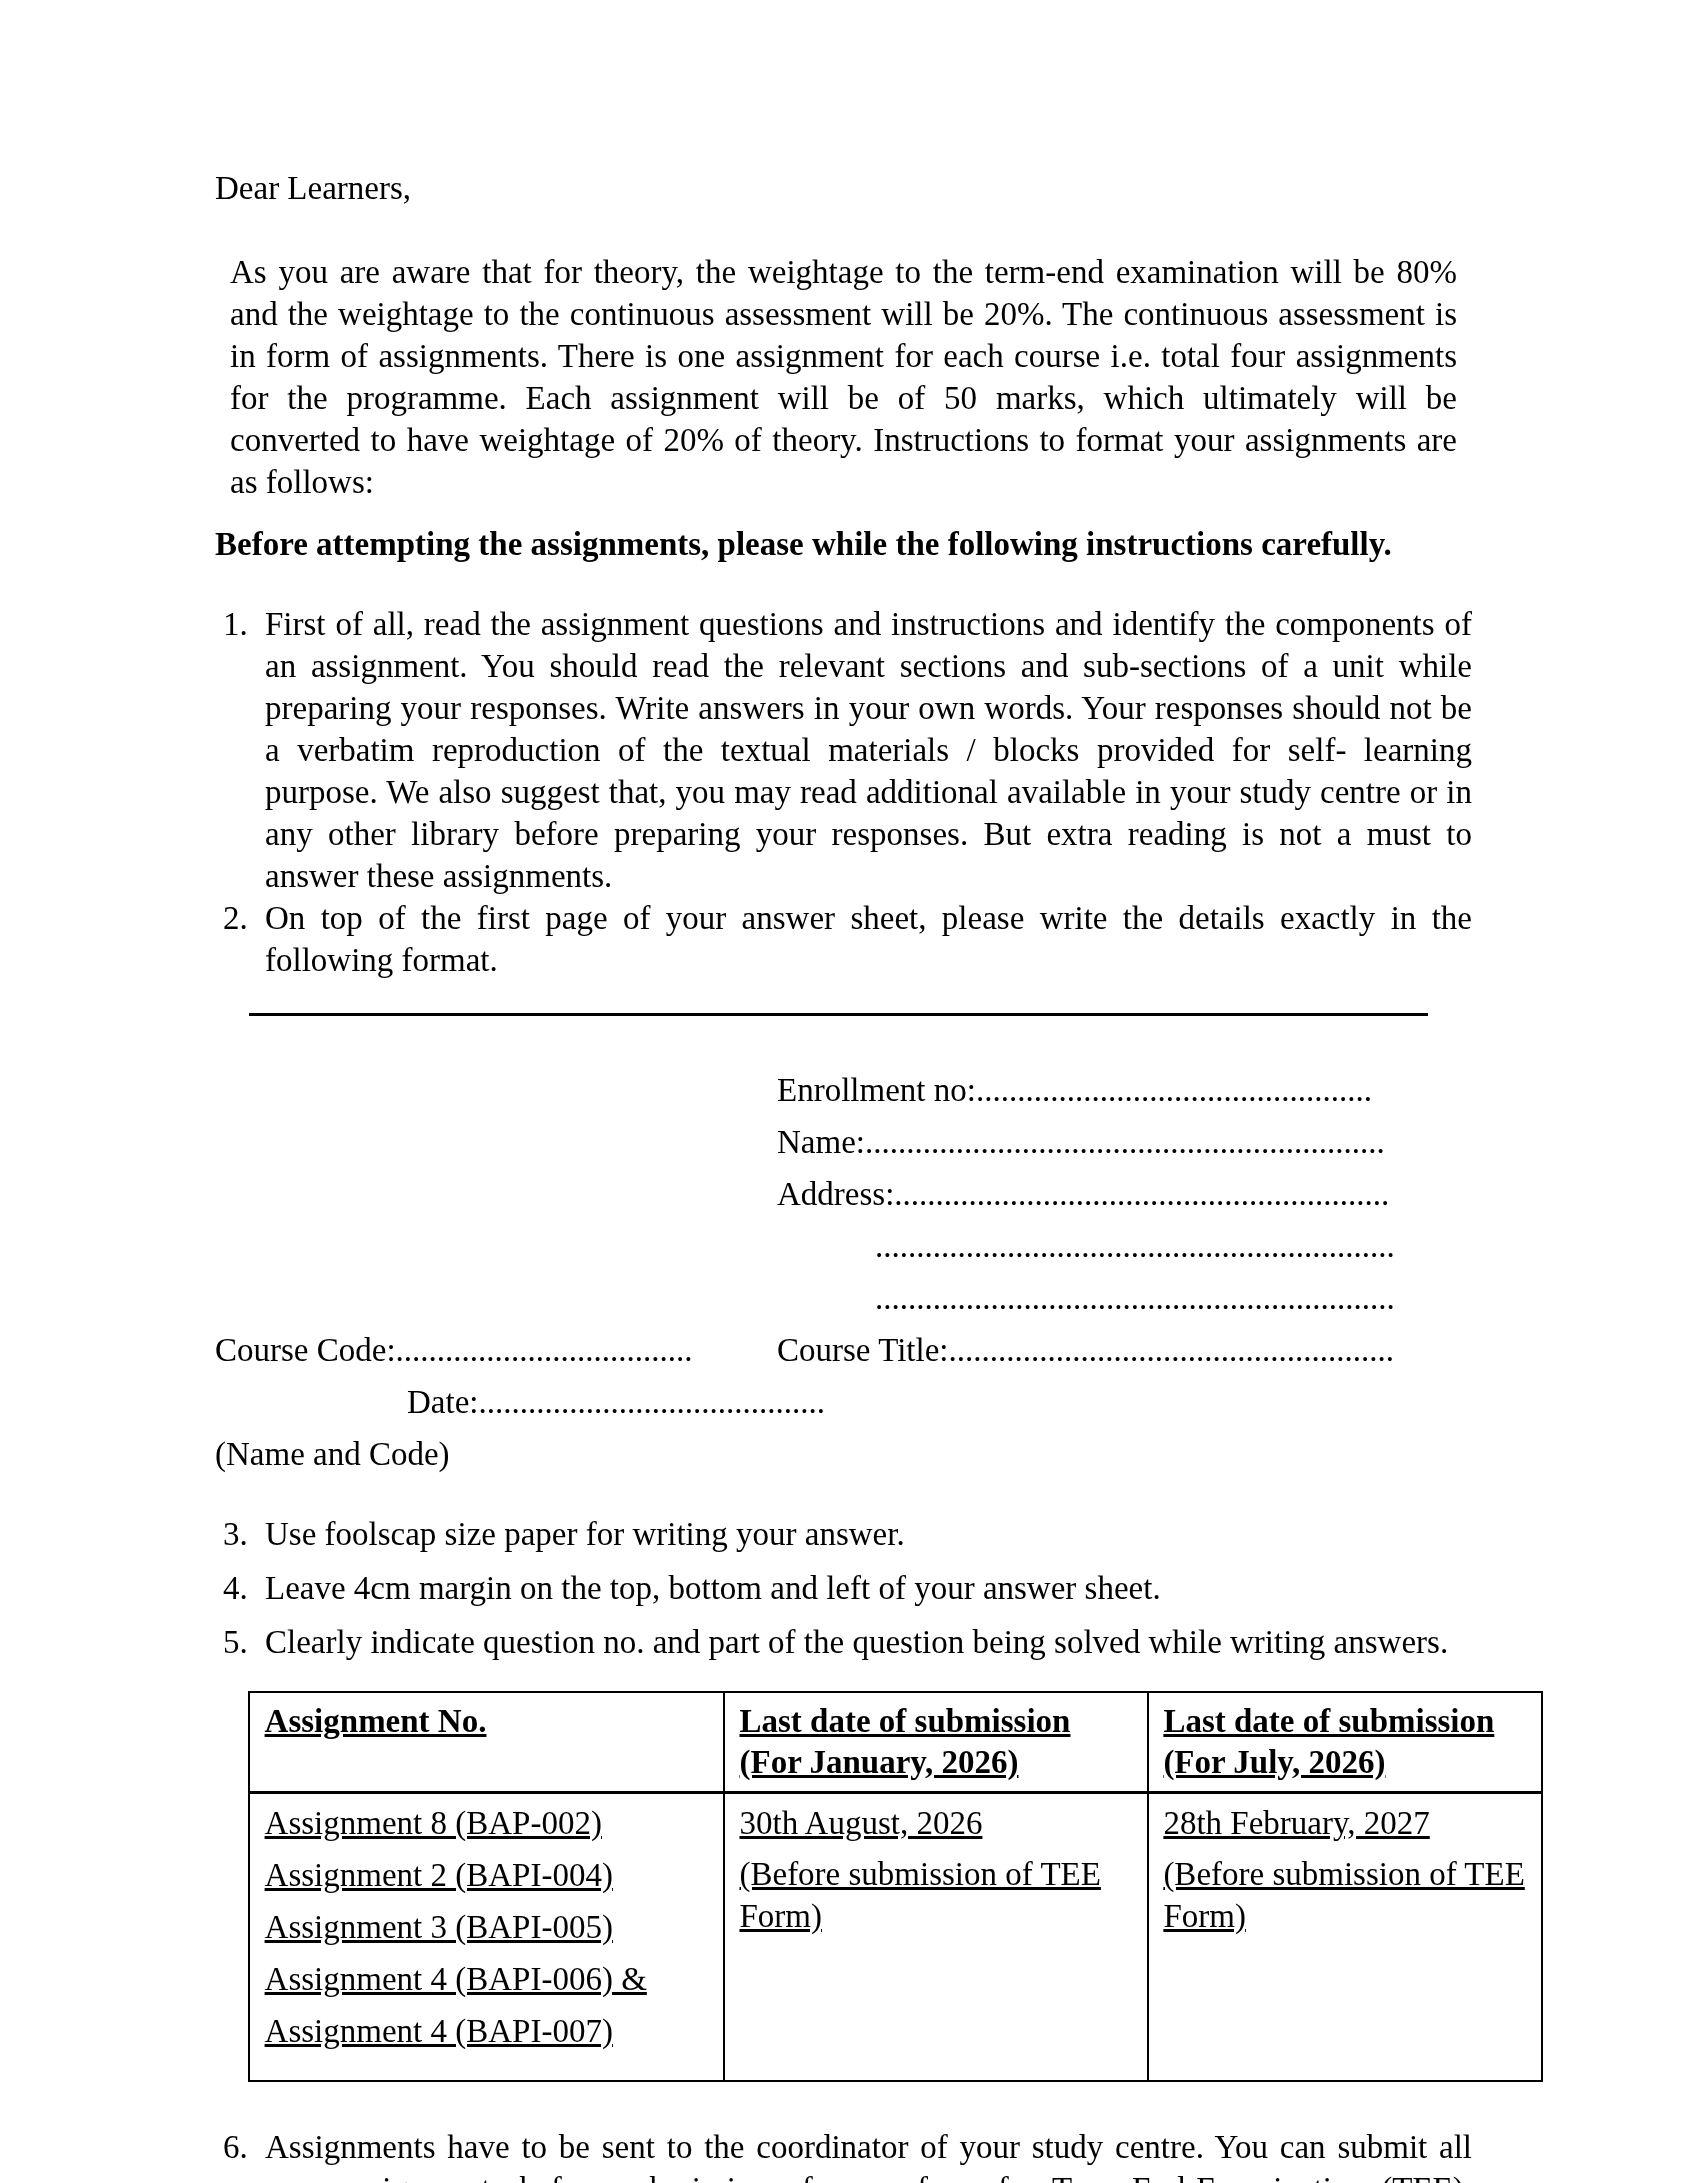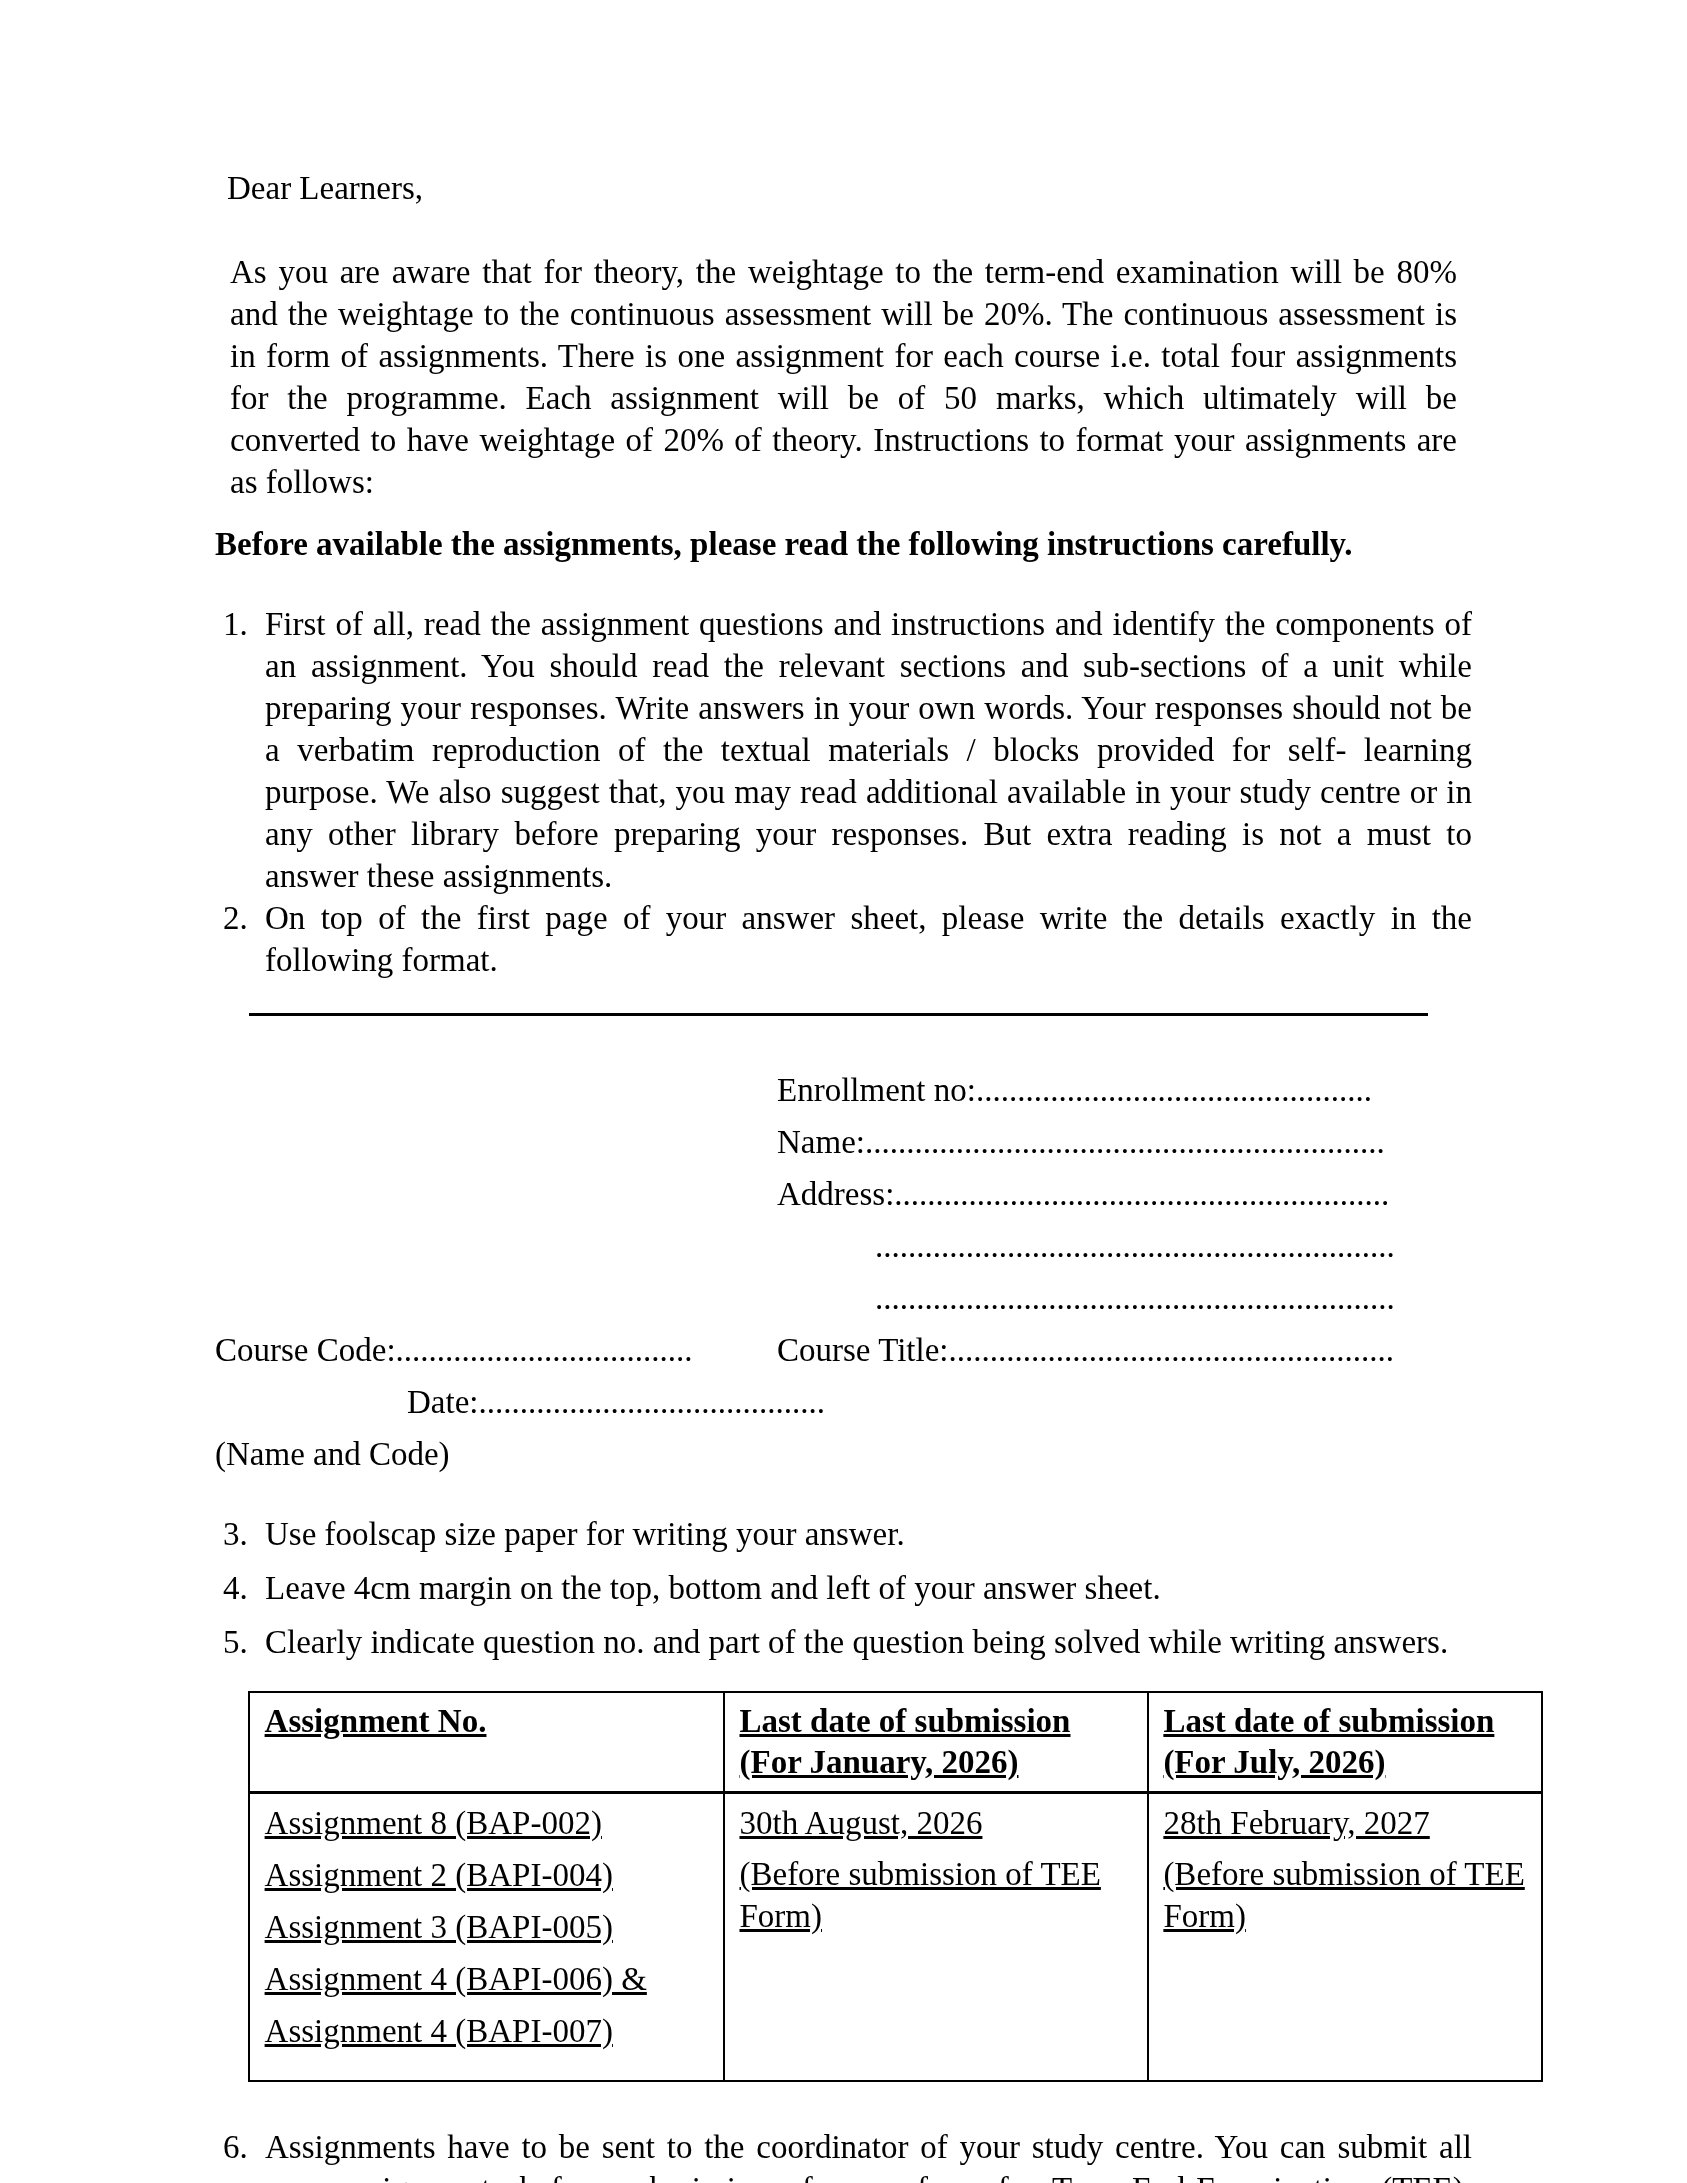--- a/index.html
+++ b/index.html
@@ -12,21 +12,21 @@
     font-size: 33px;
     line-height: 42px;
     overflow: hidden;
   }
   .page {
     box-sizing: border-box;
     width: 1687px;
     height: 2183px;
     padding: 167px 215px 0 215px;
   }
-  .salutation { margin: 0 0 42px 12px; }
+  .salutation { margin: 0 0 42px 0; }
   .para { margin: 15px; text-align: justify; }
   .heading {
     font-weight: bold;
     margin: 20px 0 38px 0;
   }
   .olist { margin: 0; }
   .li {
     display: flex;
     text-align: justify;
   }
@@ -77,21 +77,21 @@
 </style>
 </head>
 <body>
 
 <div class="page">
 
   <p class="salutation">Dear Learners,</p>
 
   <p class="para">As you are aware that for theory, the weightage to the term-end examination will be 80% and the weightage to the continuous assessment will be 20%. The continuous assessment is in form of assignments. There is one assignment for each course i.e. total four assignments for the programme. Each assignment will be of 50 marks, which ultimately will be converted to have weightage of 20% of theory.  Instructions to format your assignments are as follows:</p>
 
-  <p class="heading">Before available the assignments, please read the following instructions carefully.</p>
+  <p class="heading">Before attempting the assignments, please while the following instructions carefully.</p>
 
   <div class="olist">
     <div class="li">
       <span class="num">1.</span>
       <span class="txt">First of all, read the assignment questions and instructions and identify the components of an assignment. You should read the relevant sections and sub-sections of a unit while preparing your responses. Write answers in your own words. Your responses should not be a verbatim reproduction of the textual materials / blocks provided for self- learning purpose. We also suggest that, you may read additional available in your study centre or in any other library before preparing your responses. But extra reading is not a must to answer these assignments.</span>
     </div>
     <div class="li">
       <span class="num">2.</span>
       <span class="txt">On top of the first page of your answer sheet, please write the details exactly in the following format.</span>
     </div>

